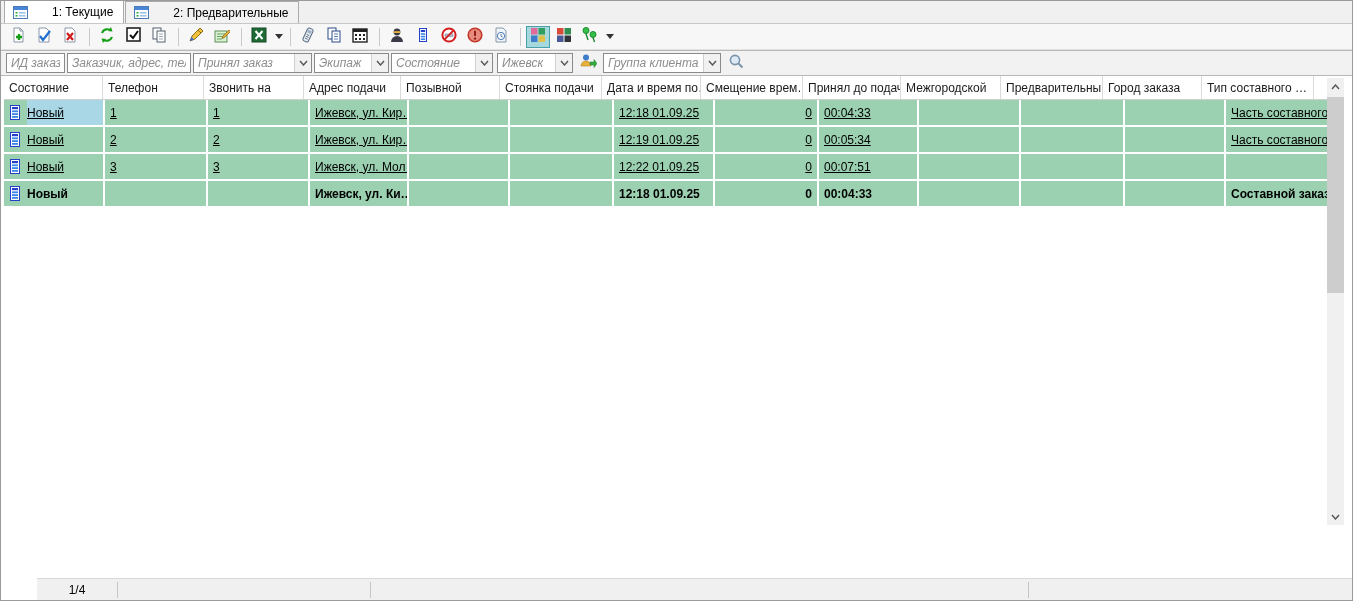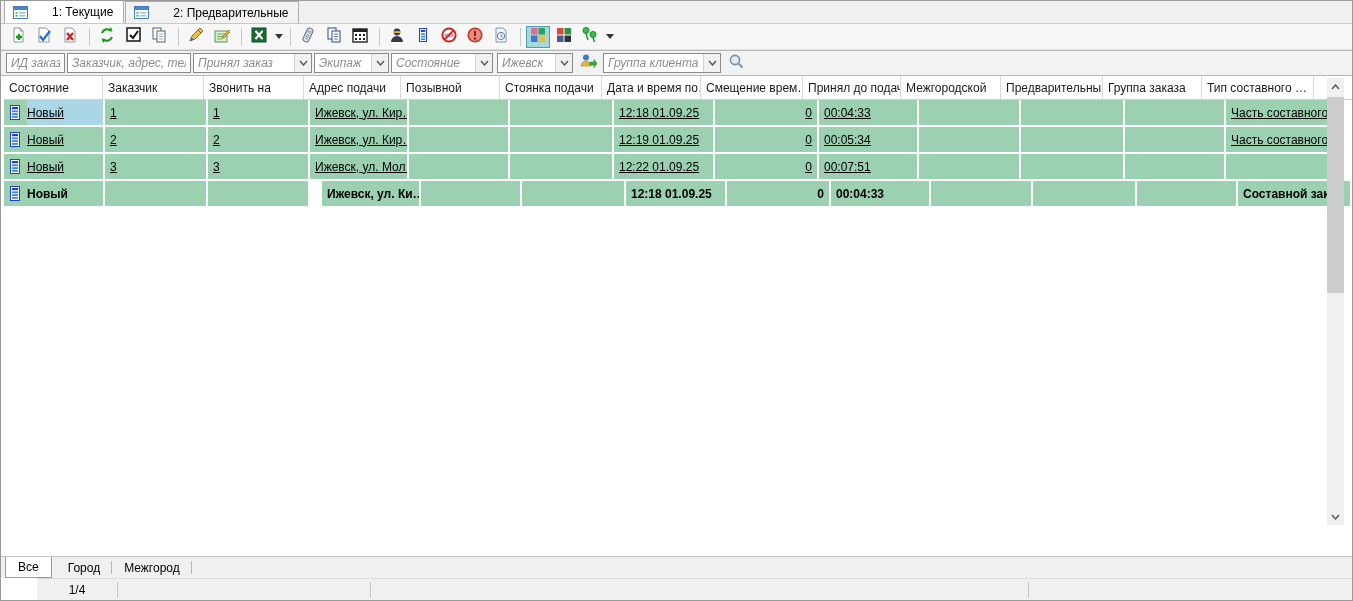--- a/index.html
+++ b/index.html
@@ -323,31 +323,31 @@
             <circle cx="7" cy="7" r="4.6" fill="#dbeaf5" stroke="#7a93a8" stroke-width="1.6"></circle>
             <line x1="10.5" y1="10.5" x2="14.5" y2="14.5" stroke="#7a93a8" stroke-width="2"></line>
           </svg></span>
       </div>
   </div>
 
   <div class="table-area">
     <div class="grid">
       <div class="hrow" id="thead">
           <div class="hcell" style="width: 99px;">Состояние</div>
-          <div class="hcell" style="width: 101px;">Заказчик</div>
+          <div class="hcell" style="width: 101px;">Телефон</div>
           <div class="hcell" style="width: 100px;">Звонить на</div>
           <div class="hcell" style="width: 97px;">Адрес подачи</div>
           <div class="hcell" style="width: 99px;">Позывной</div>
           <div class="hcell" style="width: 102px;">Стоянка подачи</div>
           <div class="hcell" style="width: 99px;">Дата и время по…</div>
           <div class="hcell" style="width: 102px;">Смещение врем…</div>
           <div class="hcell" style="width: 98px;">Принял до подачи</div>
           <div class="hcell" style="width: 100px;">Межгородской</div>
           <div class="hcell" style="width: 102px;">Предварительный</div>
-          <div class="hcell" style="width: 99px;">Группа заказа</div>
+          <div class="hcell" style="width: 99px;">Город заказа</div>
           <div class="hcell" style="width: 112px;">Тип составного …</div>
         </div>
       <div id="rows">
           <div class="drow">
             <div class="cell" style="width: 99px;">
               <span class="state-ico">
                 <svg width="12" height="15" viewBox="0 0 12 15">
                   <rect x="1.5" y="0.5" width="9" height="14" fill="#fff" stroke="#2441c8"></rect>
                   <rect x="3" y="2" width="6" height="2.2" fill="#2441c8"></rect>
                   <rect x="3" y="5.4" width="6" height="1.8" fill="#3a86e8"></rect>
@@ -506,21 +506,21 @@
                 </svg>
               </span>
               <span class="txt">Новый</span>
             </div>
             <div class="cell" style="width: 101px;">
               <span class="txt"></span>
             </div>
             <div class="cell" style="width: 100px;">
               <span class="txt"></span>
             </div>
-            <div class="cell" style="width: 97px; margin-left: 12px;">
+            <div class="cell" style="width: 97px;">
               <span class="txt">Ижевск, ул. Ки…</span>
             </div>
             <div class="cell" style="width: 99px;">
               <span class="txt"></span>
             </div>
             <div class="cell" style="width: 102px;">
               <span class="txt"></span>
             </div>
             <div class="cell" style="width: 99px;">
               <span class="txt">12:18 01.09.25</span>
@@ -554,25 +554,20 @@
         </div>
       <div class="vs-thumb"></div>
       <div class="vs-arrow" style="bottom:0">
           <svg width="9" height="6" viewBox="0 0 9 6">
             <path d="M1 1 l3.5 4 L8 1" fill="none" stroke="#555" stroke-width="1.4"></path>
           </svg>
         </div>
     </div>
   </div>
 
-  <div class="btabs" id="btabs">
-      <div class="btab active">Все</div>
-      <div class="btab">Город</div>
-      <div class="btab">Межгород</div>
-    </div>
 
   <div class="statusbar">
     <div class="sseg1">1/4</div>
     <div class="ssep"></div>
     <div class="sseg2"></div>
     <div class="ssep"></div>
     <div class="sseg3"></div>
     <div class="ssep"></div>
   </div>
 </div>

